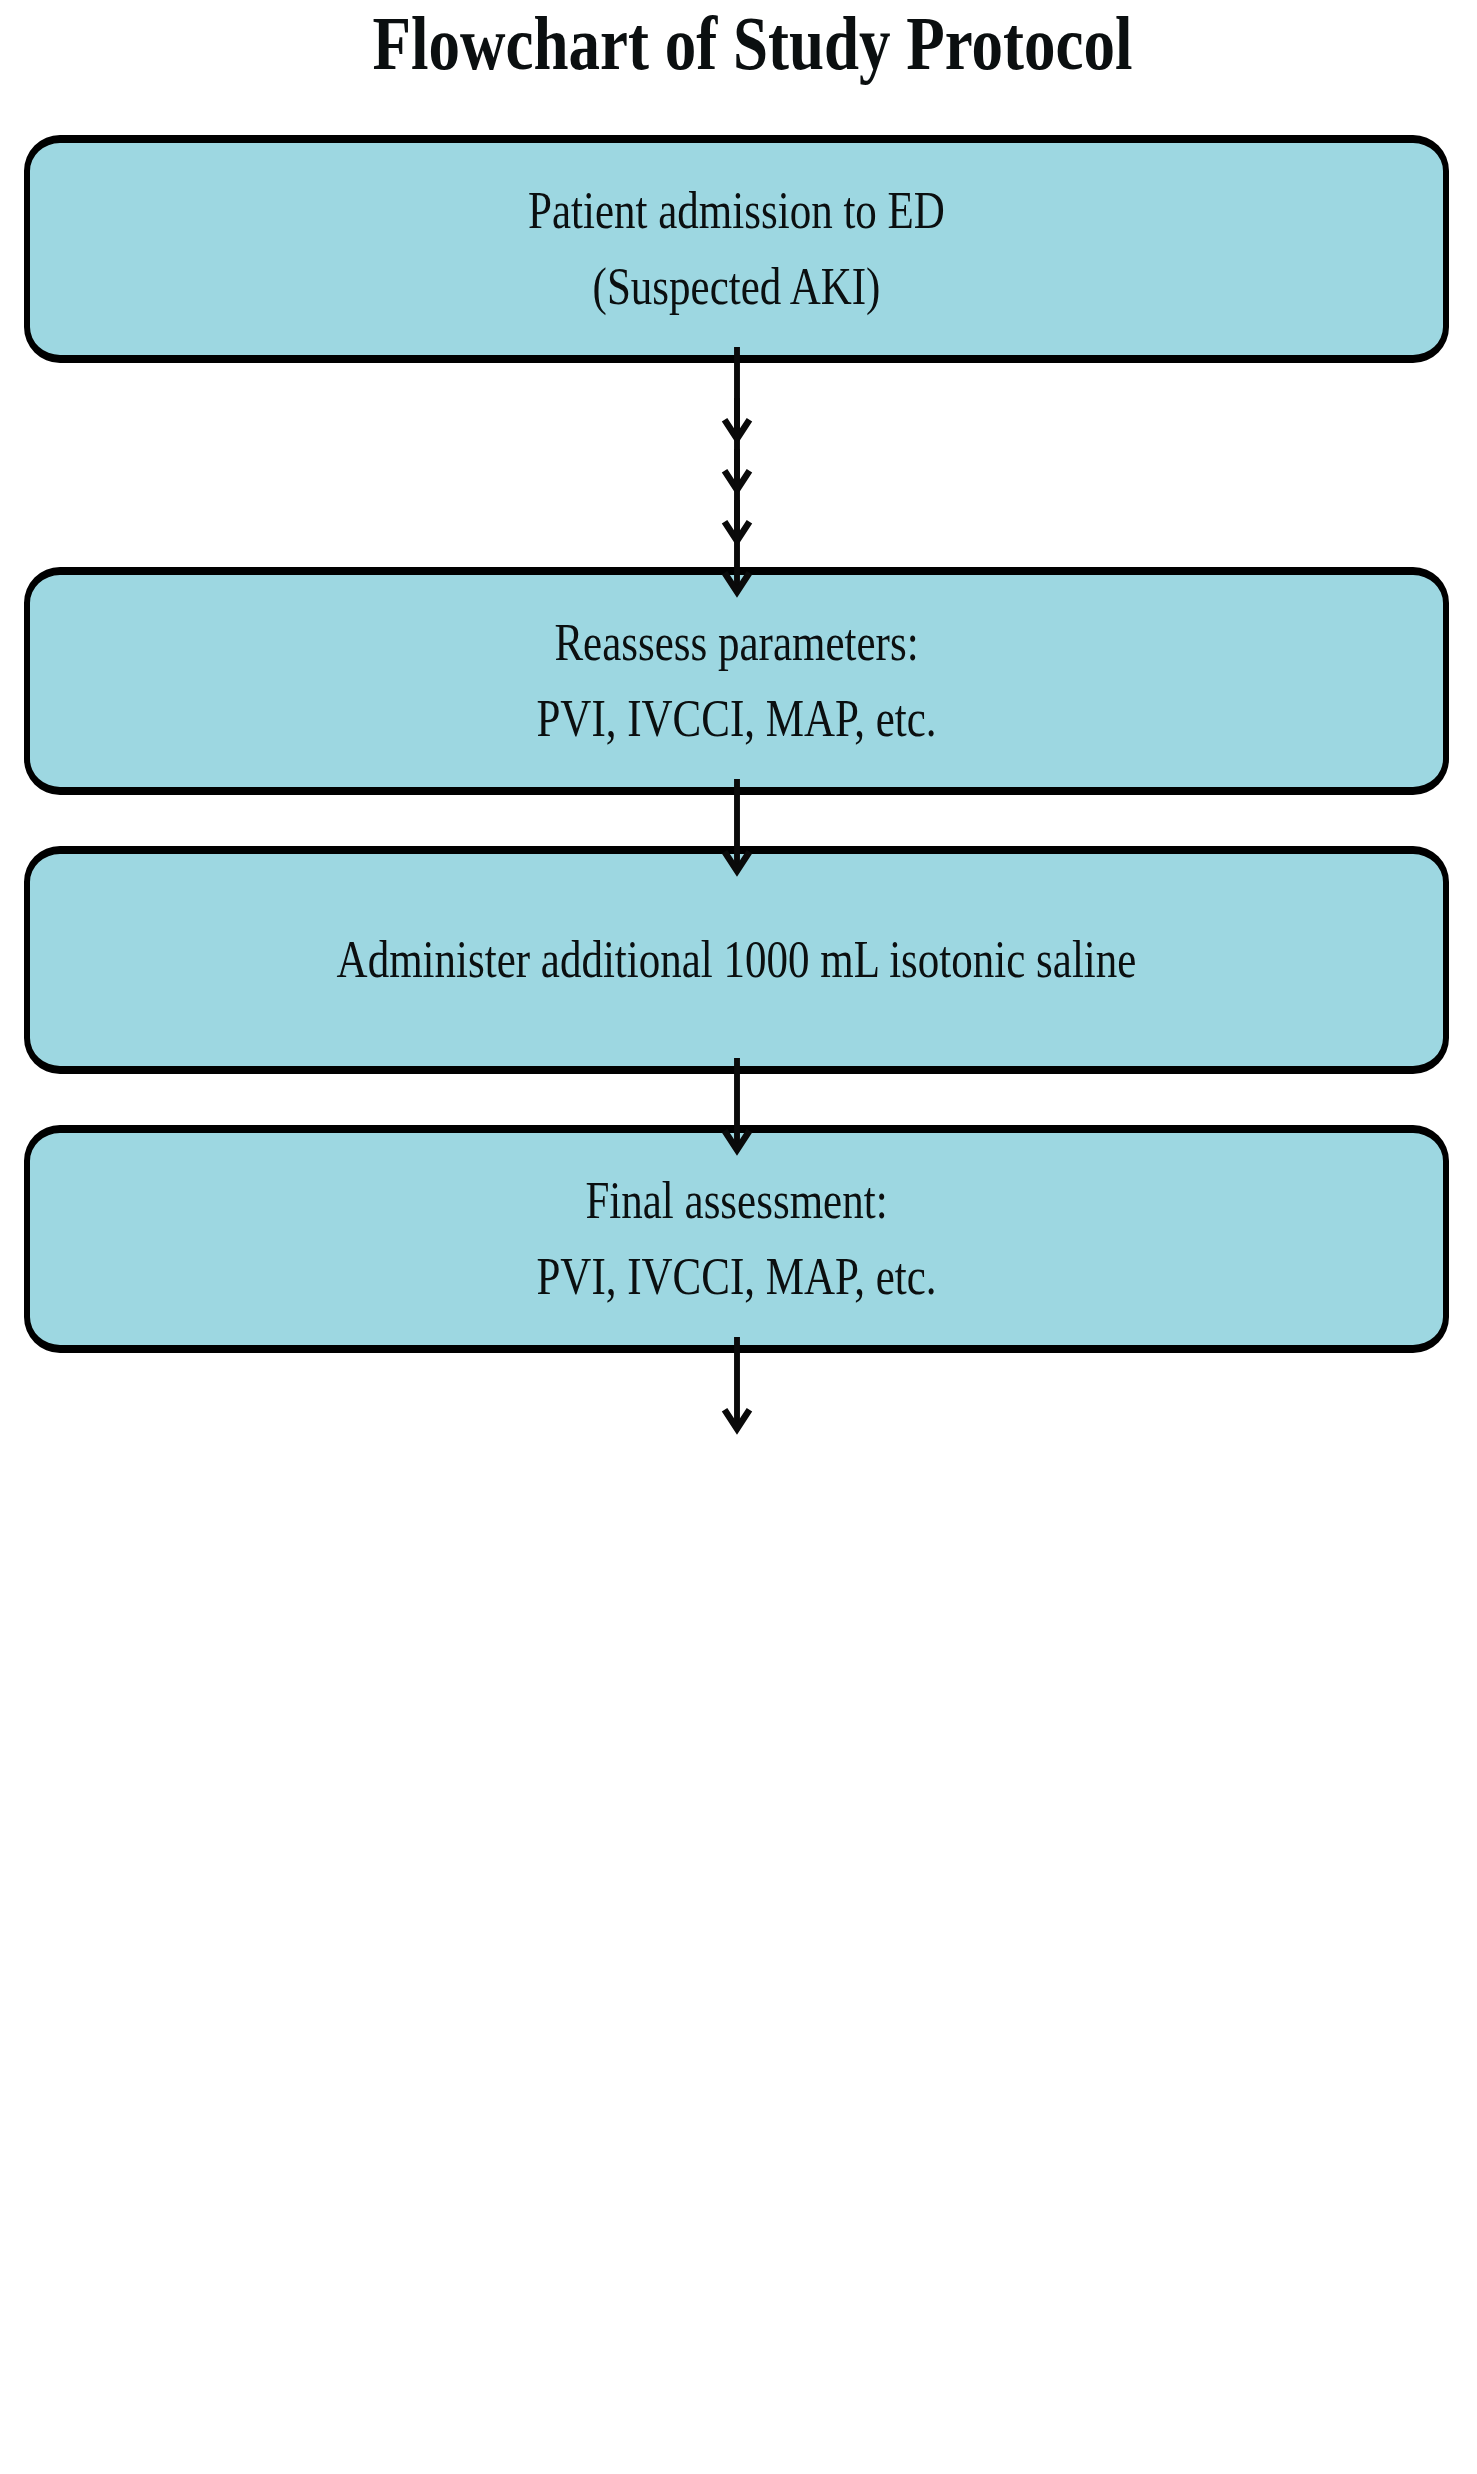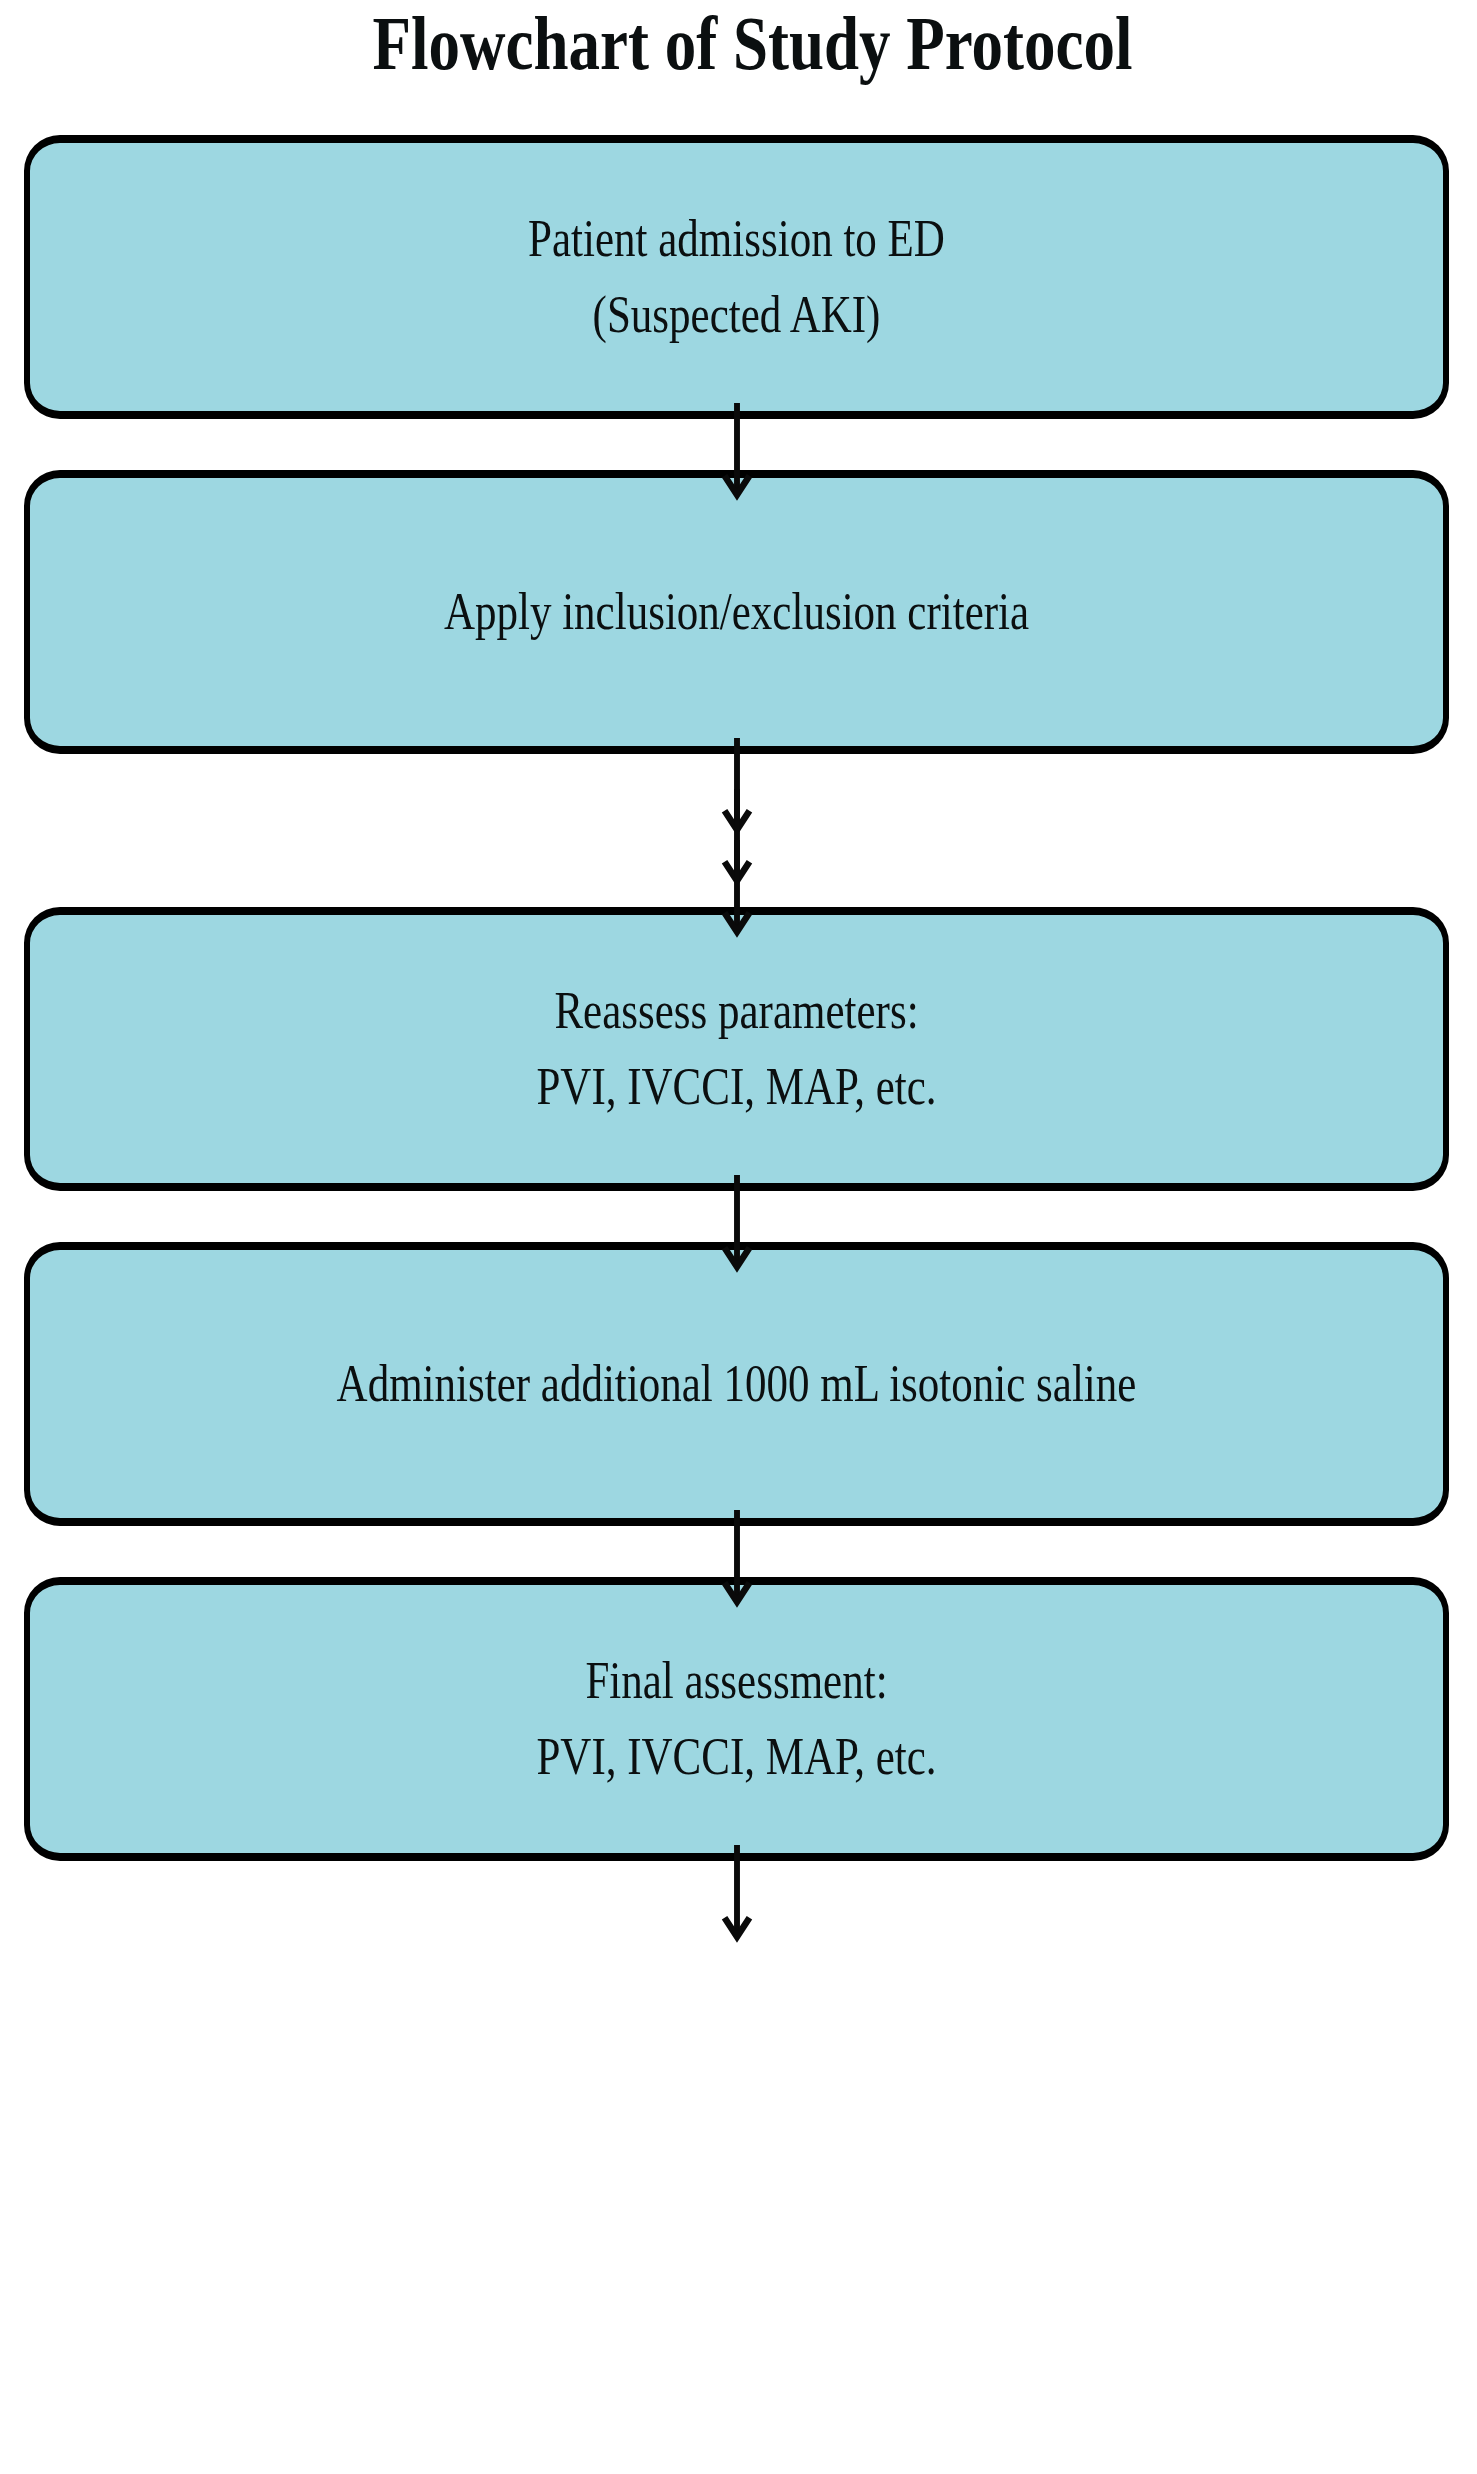--- a/index.html
+++ b/index.html
@@ -37,21 +37,21 @@
     white-space: nowrap;
   }
   .flow {
     margin: 49px 0 0 24px;
     width: 1425px;
   }
   .flow-box {
     position: relative;
     z-index: 1;
     box-sizing: border-box;
-    height: 284px;
+    height: 228px;
     width: 1425px;
     background: var(--box-fill);
     border: 6px solid var(--box-border);
     border-top-width: 8px;
     border-bottom-width: 8px;
     border-radius: 36px;
     display: flex;
     flex-direction: column;
     align-items: center;
     justify-content: center;
@@ -101,25 +101,20 @@
         <span class="box-line">Patient admission to ED</span>
         <span class="box-line">(Suspected AKI)</span>
       </div>
     </div>
     <div class="flow-arrow">
       <svg viewBox="0 0 64 148">
         <line x1="32" y1="0" x2="32" y2="138" stroke-width="9"></line>
         <polyline points="13,111 32,140 51,111" stroke-width="10" stroke-linecap="butt" stroke-linejoin="miter"></polyline>
       </svg>
     </div>
-    <div class="flow-box">
-      <div class="box-text">
-        <span class="box-line">Apply inclusion/exclusion criteria</span>
-      </div>
-    </div>
     <div class="flow-arrow">
       <svg viewBox="0 0 64 148">
         <line x1="32" y1="0" x2="32" y2="138" stroke-width="9"></line>
         <polyline points="13,111 32,140 51,111" stroke-width="10" stroke-linecap="butt" stroke-linejoin="miter"></polyline>
       </svg>
     </div>
     <div class="flow-arrow">
       <svg viewBox="0 0 64 148">
         <line x1="32" y1="0" x2="32" y2="138" stroke-width="9"></line>
         <polyline points="13,111 32,140 51,111" stroke-width="10" stroke-linecap="butt" stroke-linejoin="miter"></polyline>

